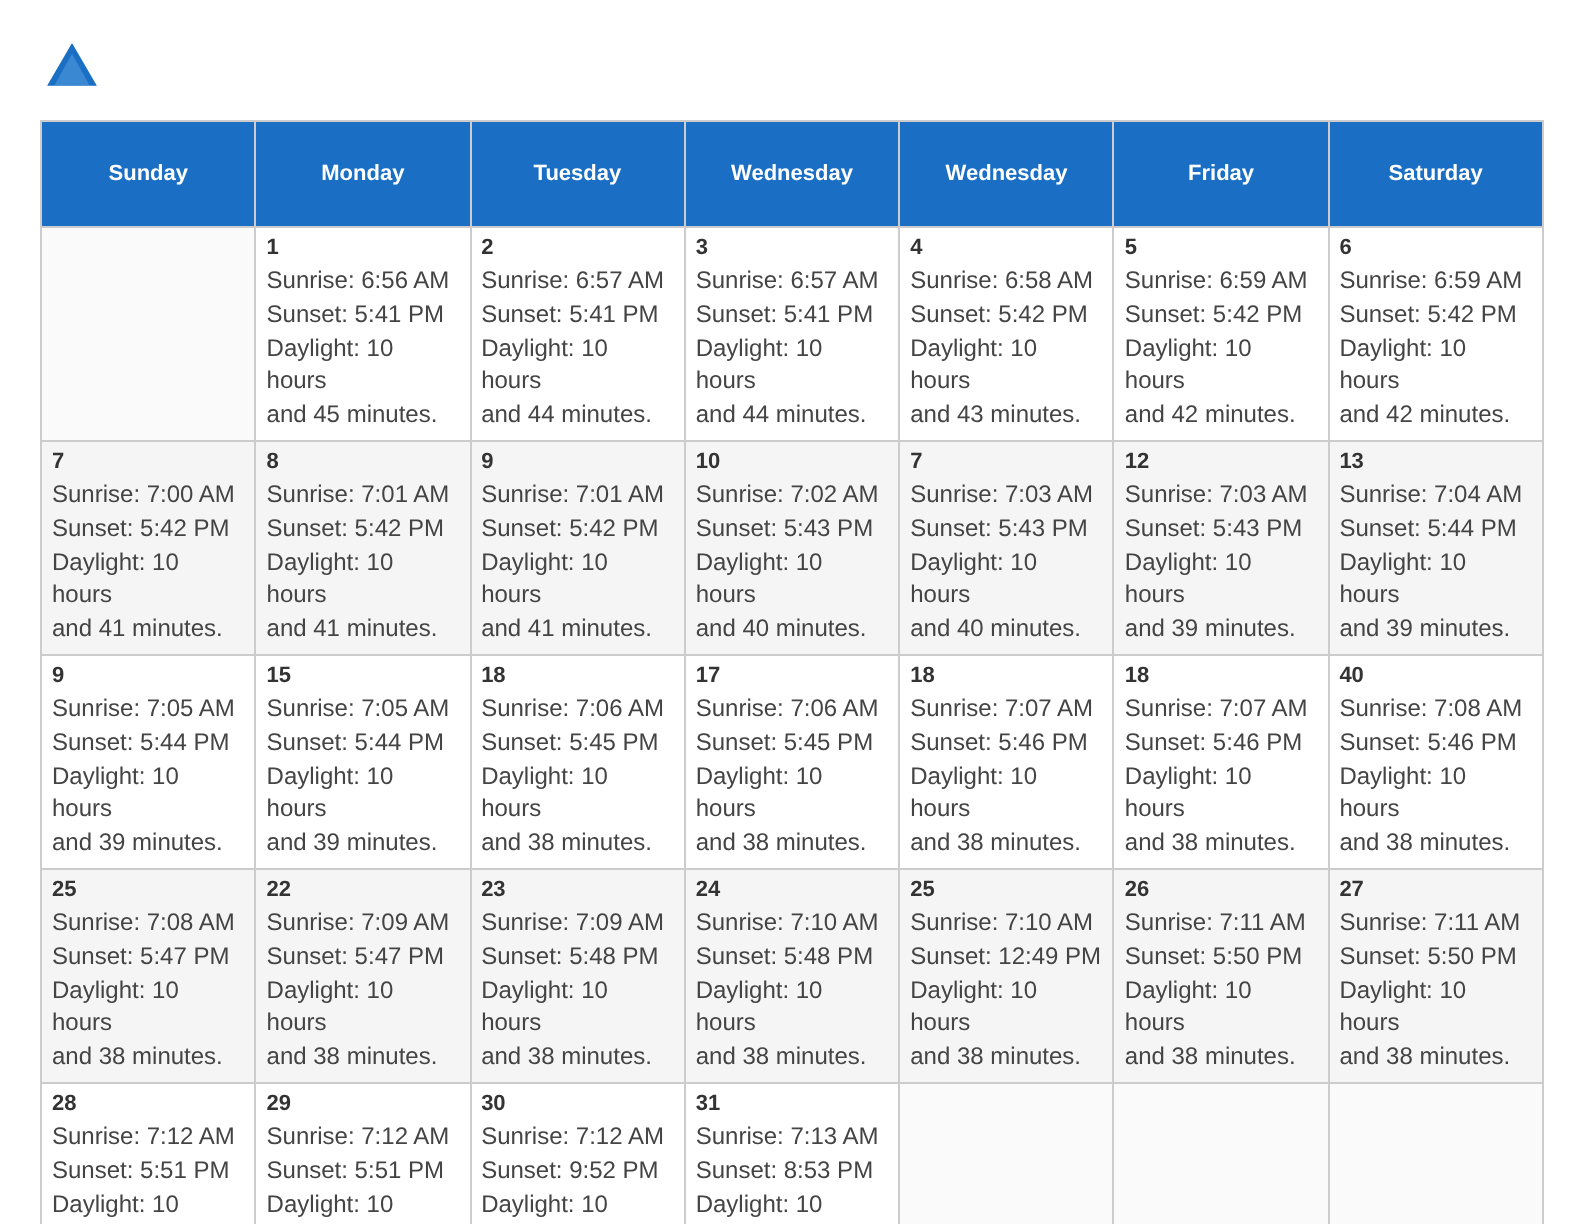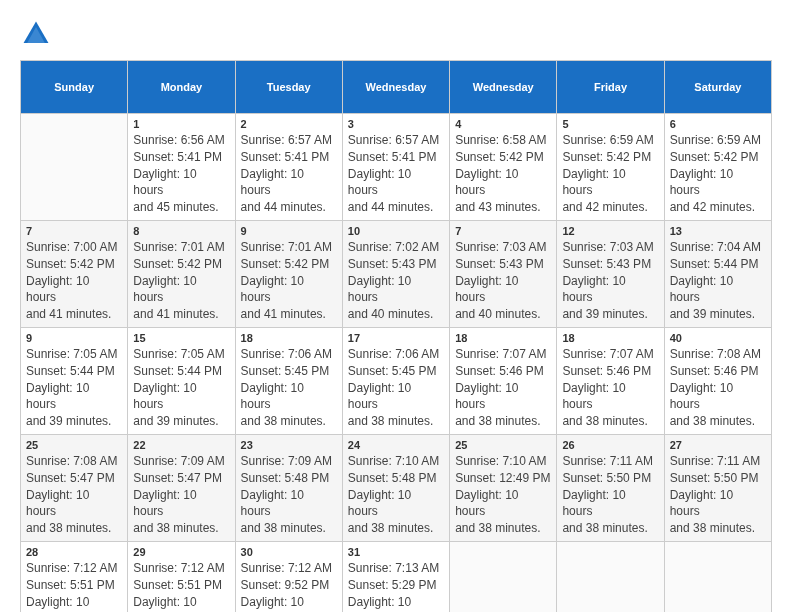--- a/index.html
+++ b/index.html
@@ -376,21 +376,21 @@
             <div class="day-info">
               <div>Sunrise: 7:12 AM</div>
               <div>Sunset: 9:52 PM</div>
               <div>Daylight: 10 hours<br>and 39 minutes.</div>
             </div>
           </td>
           <td>
             <span class="day-number">31</span>
             <div class="day-info">
               <div>Sunrise: 7:13 AM</div>
-              <div>Sunset: 5:29 PM</div>
+              <div>Sunset: 8:53 PM</div>
               <div>Daylight: 10 hours<br>and 39 minutes.</div>
             </div>
           </td>
           <td class="empty-cell"></td>
           <td class="empty-cell"></td>
           <td class="empty-cell"></td>
         </tr>
       </tbody>
   </table>
 </div>

